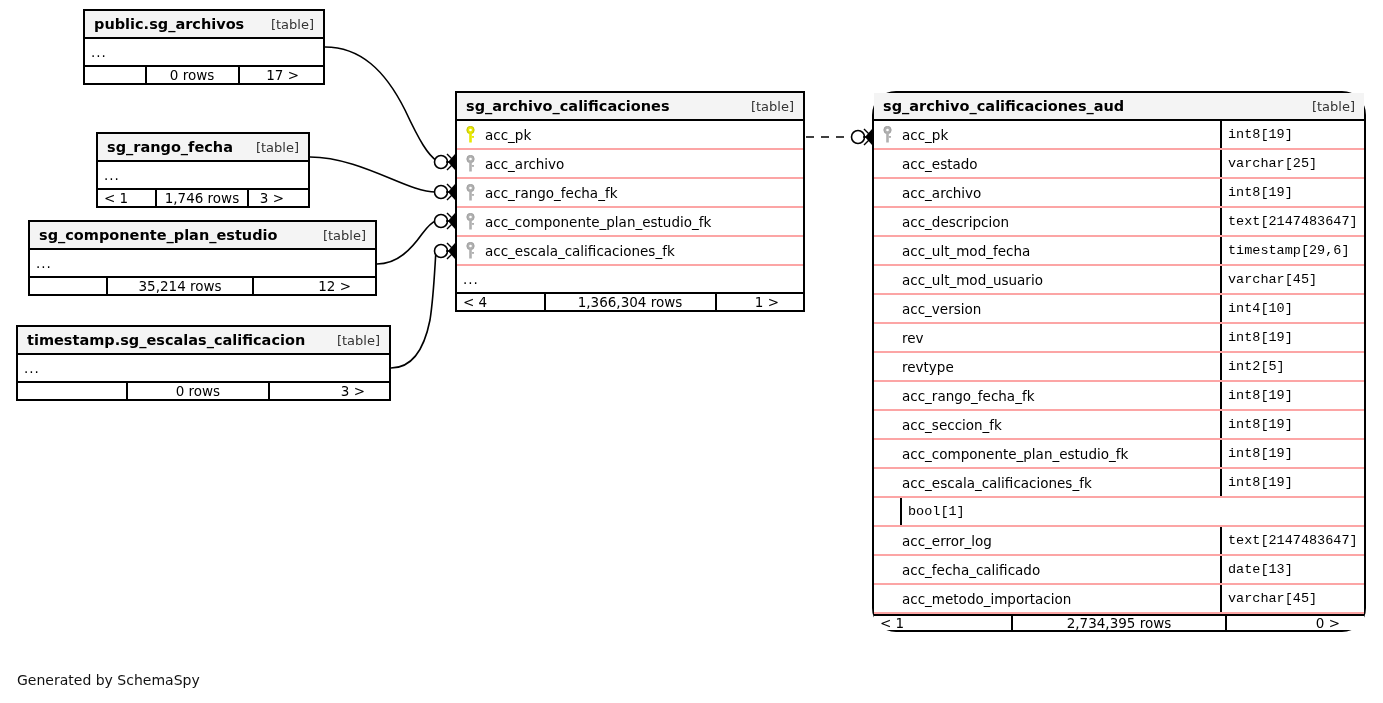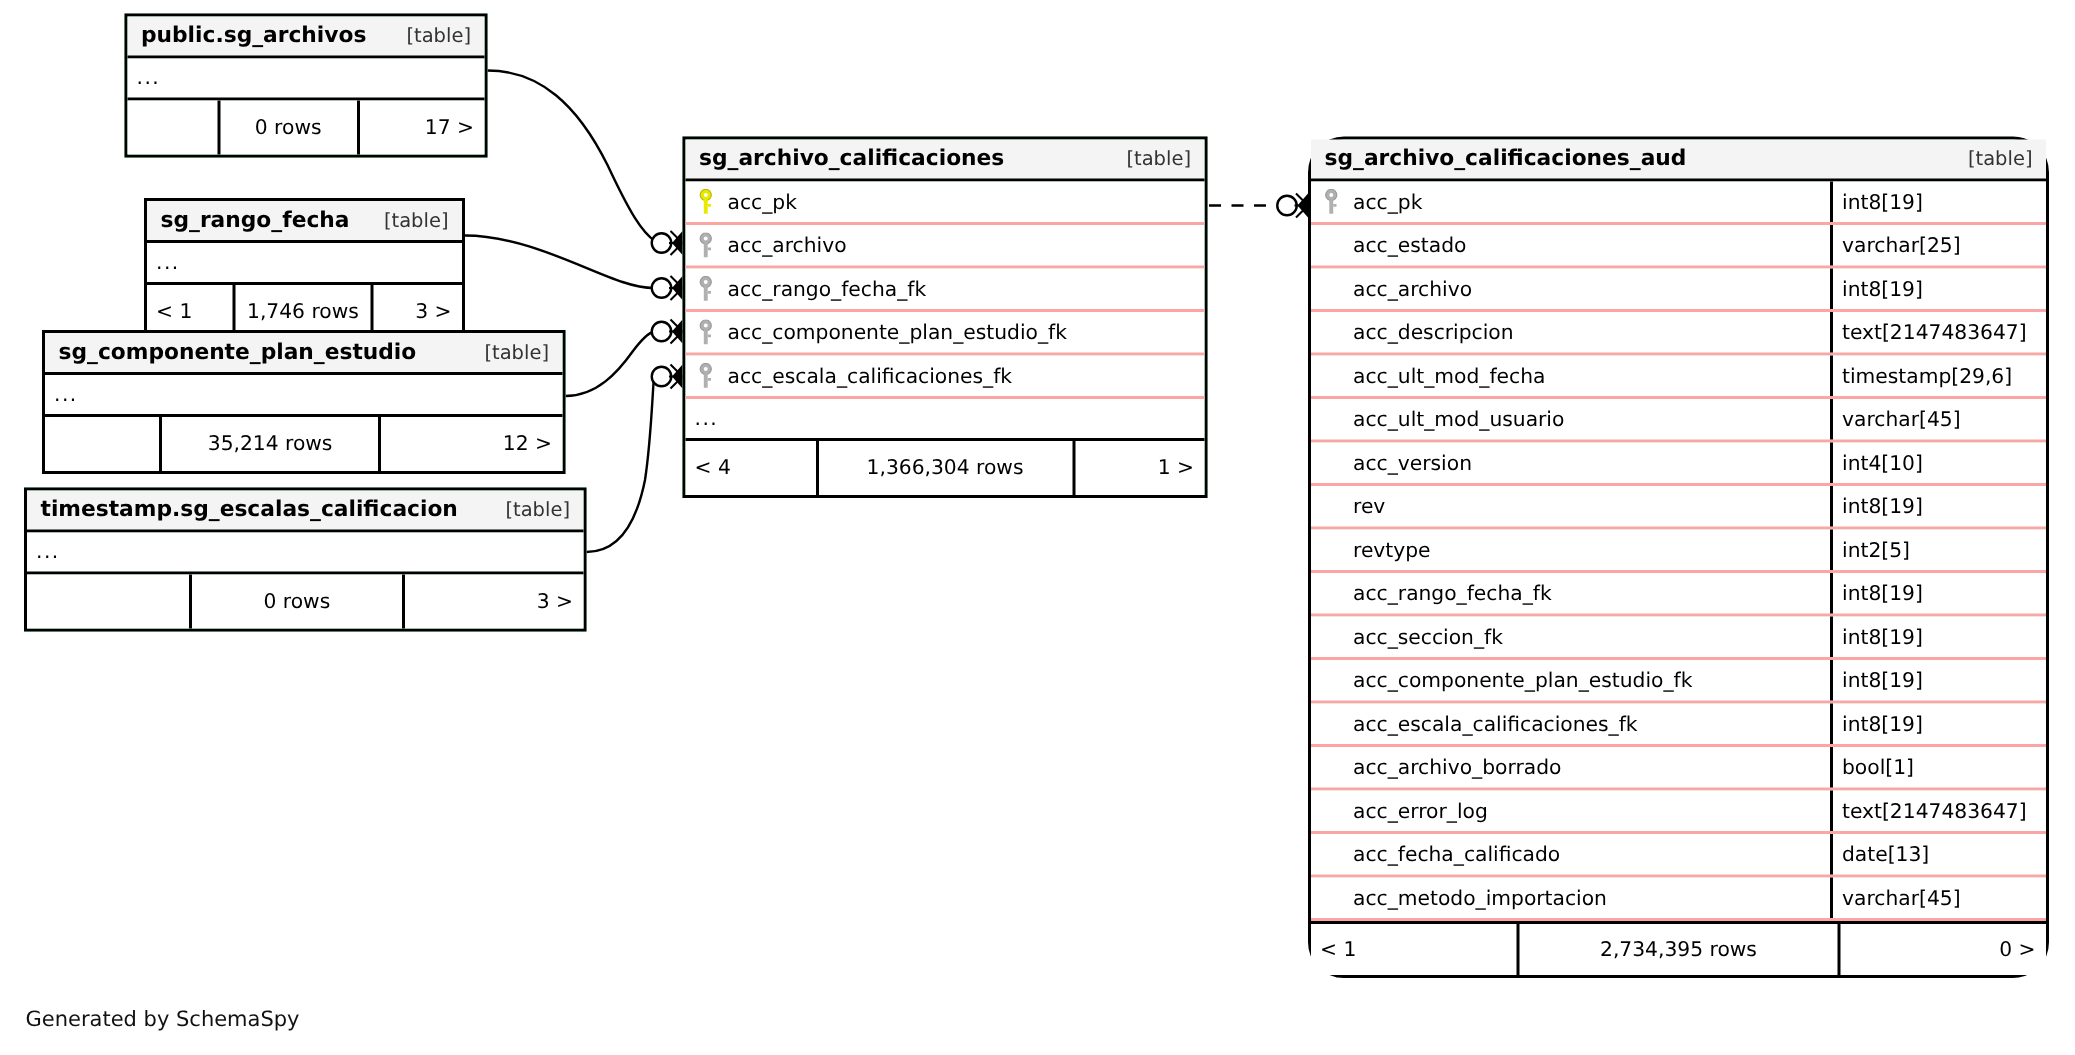--- a/index.html
+++ b/index.html
@@ -88,54 +88,55 @@
     flex: 0 0 auto;
     font-size: 13.5px;
     color: #000;
     white-space: nowrap;
     border-left: 2px solid #000;
     box-sizing: border-box;
     padding-left: 6px;
     height: 100%;
     display: flex;
     align-items: center;
+    font-family: Liberation Mono, monospace;
   }
 
   .ellipsis-row {
     display: flex;
     align-items: center;
     height: 28px;
     border-bottom: 2px solid #000;
     box-sizing: border-box;
     padding-left: 6px;
     font-size: 13.5px;
     letter-spacing: 1px;
     color: #000;
     background: #ffffff;
   }
 
   .tbl-foot {
     display: flex;
-    height: 36px;
+    height: 16px;
     box-sizing: border-box;
     background: #ffffff;
   }
   .foot-cell {
     font-size: 13.5px;
     color: #000;
     display: flex;
     align-items: center;
     box-sizing: border-box;
     height: 100%;
     overflow: hidden;
     white-space: nowrap;
   }
   .foot-left   { justify-content: flex-start; padding-left: 6px; }
   .foot-center { justify-content: center; border-left: 2px solid #000; border-right: 2px solid #000; }
-  .foot-right  { justify-content: flex-end; padding-right: 7px; }
+  .foot-right  { justify-content: flex-end; padding-right: 24px; }
 
   
   .keyicon { display:block; }
 
   .footer-note {
     position: absolute;
     left: 17px;
     top: 672px;
     font-size: 14px;
     color: #111;
@@ -402,21 +403,20 @@
     </div>
 
     <div class="col-row">
       <span class="col-key"></span>
       <span class="col-name">acc_escala_calificaciones_fk</span>
       <span class="col-type" style="width:144px;">int8[19]</span>
     </div>
 
     <div class="col-row">
       <span class="col-key"></span>
-      <span class="col-name">acc_archivo_borrado</span>
       <span class="col-type" style="width:144px;">bool[1]</span>
     </div>
 
     <div class="col-row">
       <span class="col-key"></span>
       <span class="col-name">acc_error_log</span>
       <span class="col-type" style="width:144px;">text[2147483647]</span>
     </div>
 
     <div class="col-row">

